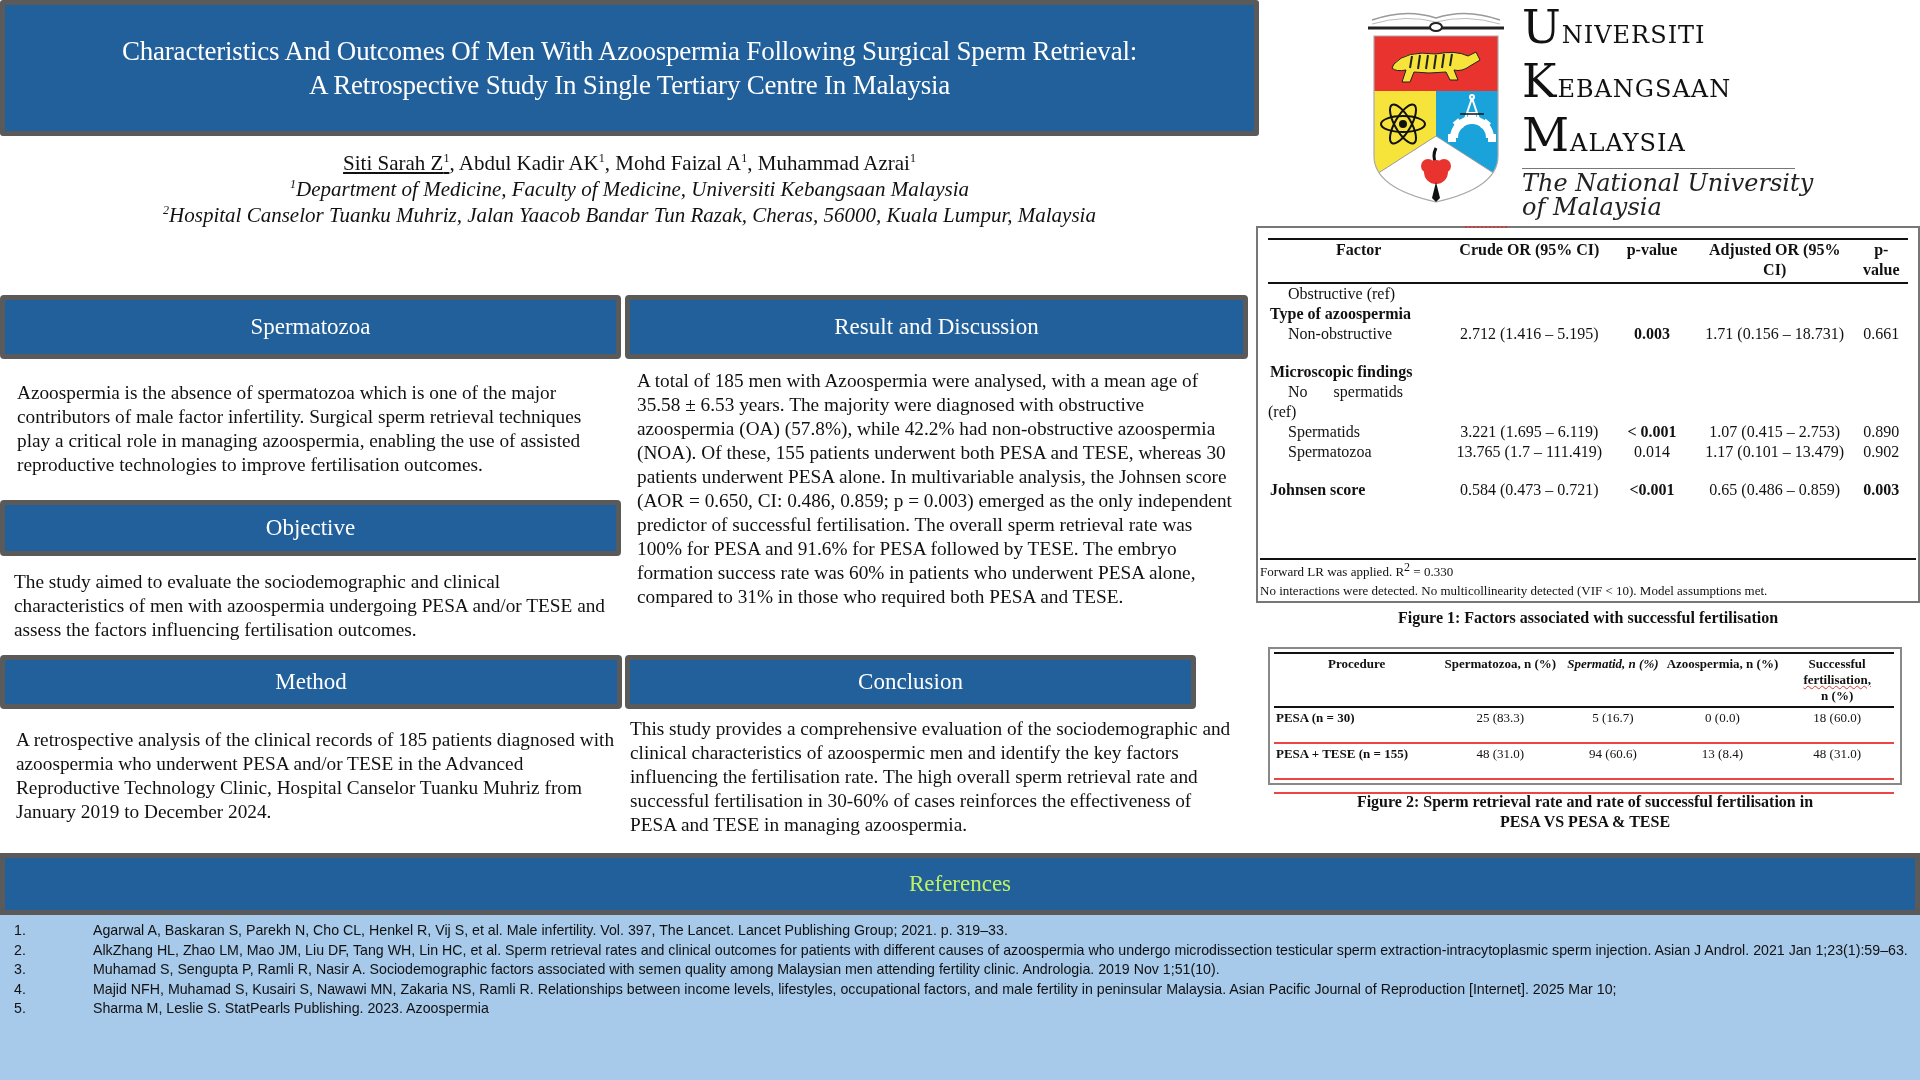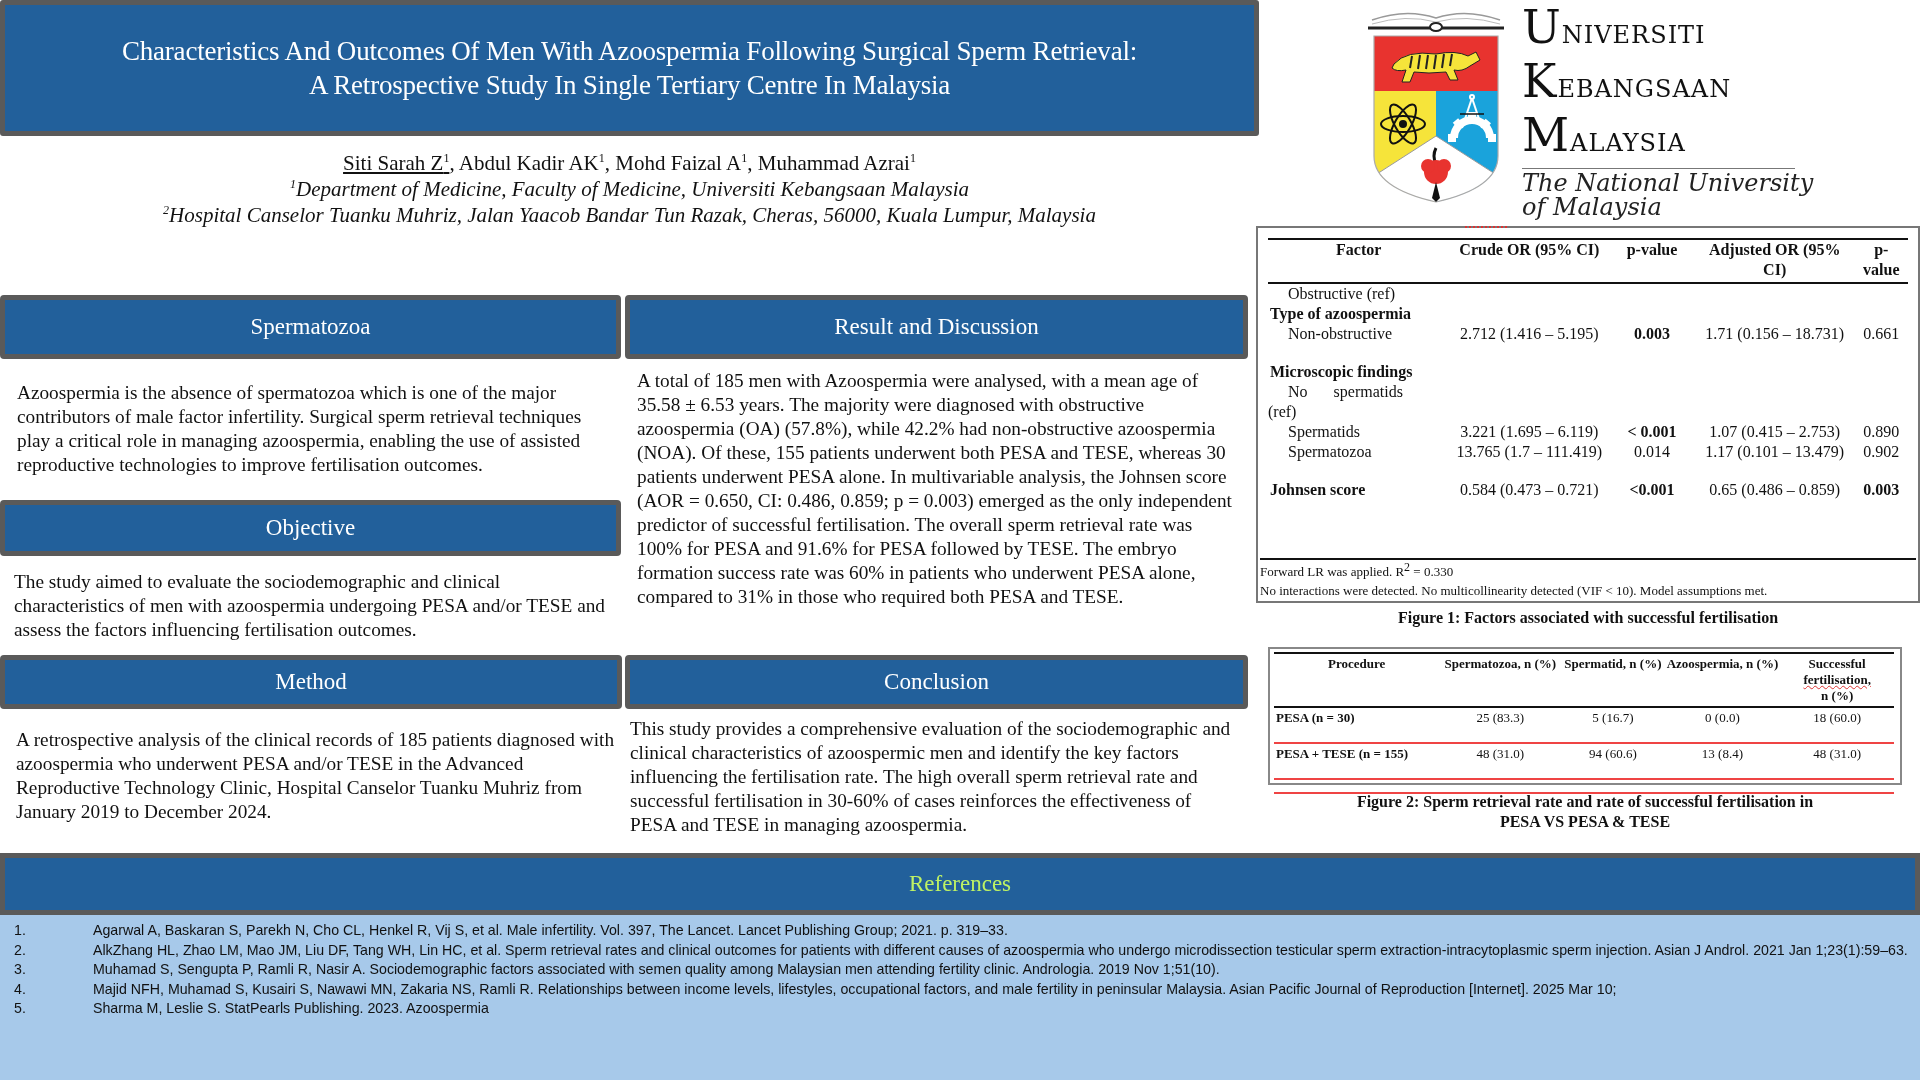--- a/index.html
+++ b/index.html
@@ -161,21 +161,21 @@
 
 <div class="sec-head" style="left:0;top:500px;width:621px;height:56px;text-align:center;">Objective</div>
 <div class="sec-text" style="left:14px;top:570px;width:600px;">The study aimed to evaluate the sociodemographic and clinical characteristics of men with azoospermia undergoing PESA and/or TESE and assess the factors influencing fertilisation outcomes.</div>
 
 <div class="sec-head" style="left:0;top:655px;width:622px;height:54px;">Method</div>
 <div class="sec-text" style="left:16px;top:728px;width:600px;">A retrospective analysis of the clinical records of 185 patients diagnosed with azoospermia who underwent PESA and/or TESE in the Advanced Reproductive Technology Clinic, Hospital Canselor Tuanku Muhriz from January 2019 to December 2024.</div>
 
 <div class="sec-head" style="left:625px;top:295px;width:623px;height:64px;">Result and Discussion</div>
 <div class="sec-text" style="left:637px;top:369px;width:600px;">A total of 185 men with Azoospermia were analysed, with a mean age of 35.58 ± 6.53 years. The majority were diagnosed with obstructive azoospermia (OA) (57.8%), while 42.2% had non-obstructive azoospermia (NOA). Of these, 155 patients underwent both PESA and TESE, whereas 30 patients underwent PESA alone. In multivariable analysis, the Johnsen score (AOR = 0.650, CI: 0.486, 0.859; p = 0.003) emerged as the only independent predictor of successful fertilisation. The overall sperm retrieval rate was 100% for PESA and 91.6% for PESA followed by TESE. The embryo formation success rate was 60% in patients who underwent PESA alone, compared to 31% in those who required both PESA and TESE.</div>
 
-<div class="sec-head" style="left:625px;top:655px;width:623px;height:54px;">Conclusion</div>
+<div class="sec-head" style="left:625px;top:655px;width:571px;height:54px;">Conclusion</div>
 <div class="sec-text" style="left:630px;top:717px;width:612px;">This study provides a comprehensive evaluation of the sociodemographic and clinical characteristics of azoospermic men and identify the key factors influencing the fertilisation rate. The high overall sperm retrieval rate and successful fertilisation in 30-60% of cases reinforces the effectiveness of PESA and TESE in managing azoospermia.</div>
 
 <div class="fig1-box">
   <table class="fig1">
     <thead>
       <tr>
         <th style="width:170px;">Factor</th>
         <th style="width:150px;">Crude OR (95% CI)</th>
         <th style="width:80px;">p-value</th>
         <th style="width:150px;">Adjusted OR (95% CI)</th>
@@ -254,21 +254,21 @@
 </div>
 <div class="dotmark"></div>
 <div class="caption" style="left:1256px;top:608px;width:664px;">Figure 1: Factors associated with successful fertilisation</div>
 
 <div class="fig2-box">
   <table class="fig2">
     <thead>
       <tr>
         <th style="width:160px;">Procedure</th>
         <th style="width:118px;">Spermatozoa, n (%)</th>
-        <th style="width:100px;">Spermatid, n (%)</th>
+        <th style="width:100px;font-style:italic;">Spermatid, n (%)</th>
         <th style="width:112px;">Azoospermia, n (%)</th>
         <th style="width:110px;"><span>Successful</span><br><span class="squiggle">fertilisation,</span><br><span>n (%)</span></th>
       </tr>
     </thead>
     <tbody id="fig2-body">
         <tr>
           <td class="proc">PESA (n = 30)</td>
           <td>25 (83.3)</td>
           <td>5 (16.7)</td>
           <td>0 (0.0)</td>

